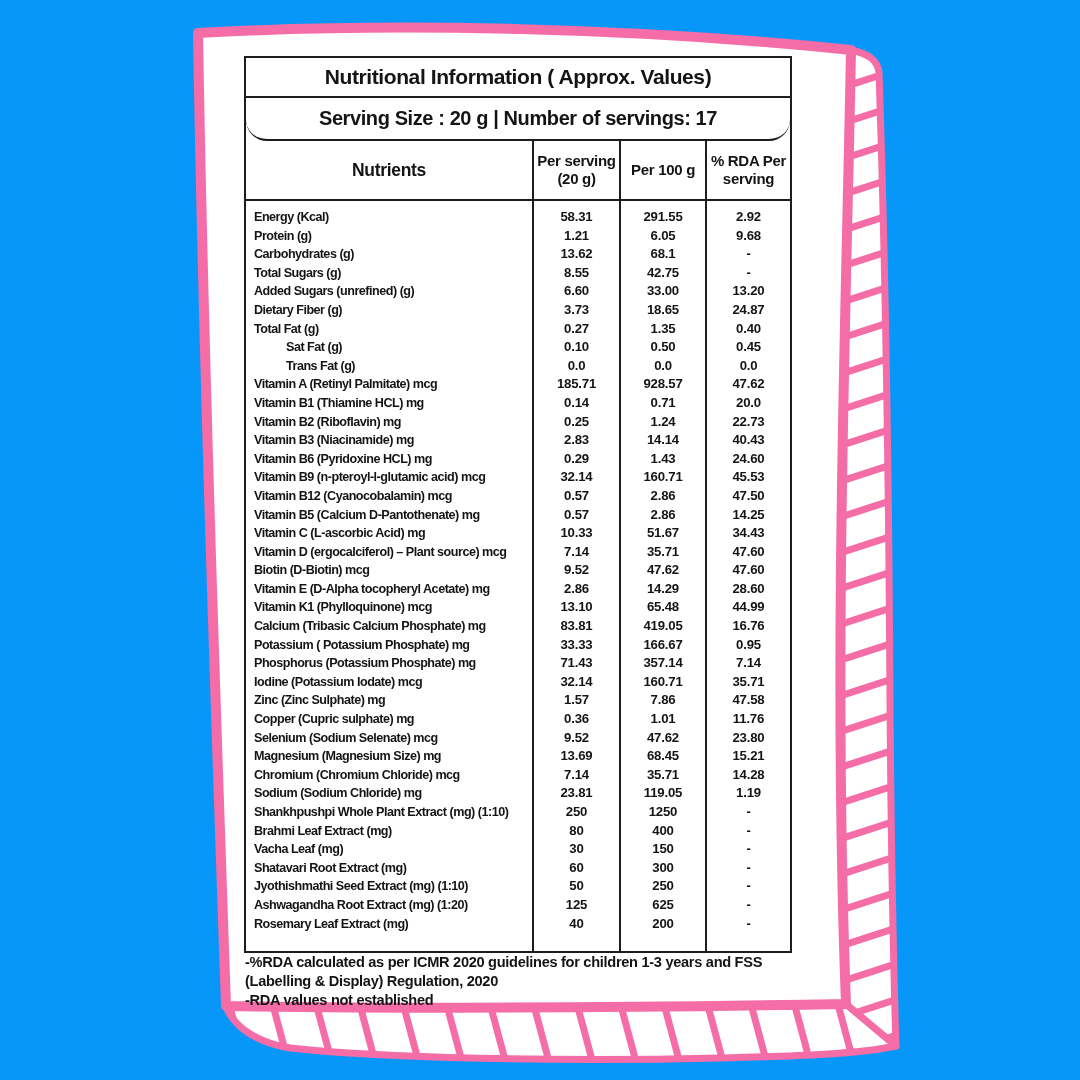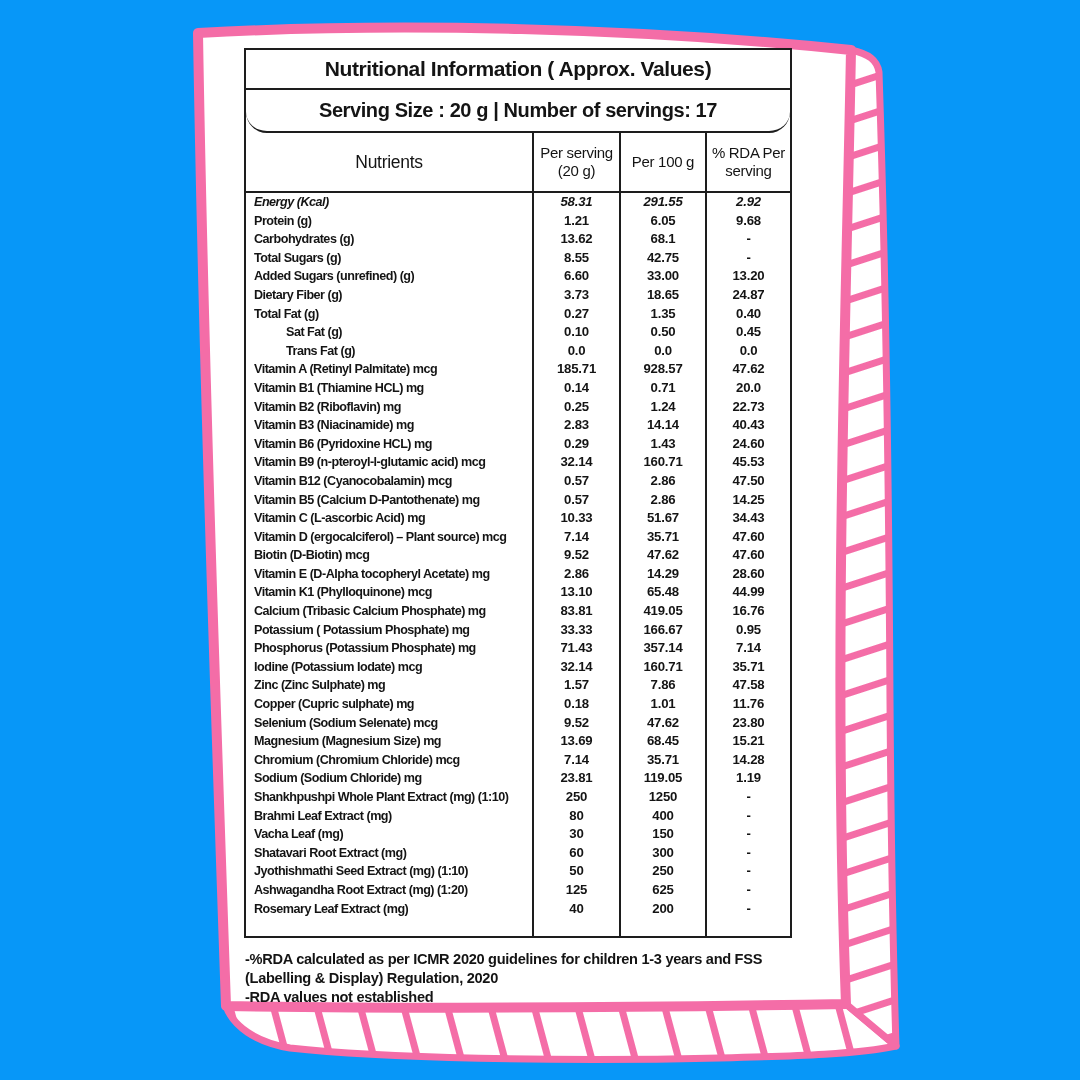--- a/index.html
+++ b/index.html
@@ -4,53 +4,53 @@
 <style>
   html,body{margin:0;padding:0;}
   .canvas{
     position:relative;width:1080px;height:1080px;overflow:hidden;
     background:var(--background,#0797F8);
     font-family:"Liberation Sans",sans-serif;
     color:var(--text,#141414);
   }
   .paper{position:absolute;left:0;top:0;width:1080px;height:1080px;}
 
-  .sheet{position:absolute;left:244px;top:48px;width:548px;}
+  .sheet{position:absolute;left:244px;top:56px;width:548px;}
   .frame{border:2px solid var(--table-border,#1d1d1d);}
   .t-title{
     height:38px;border-bottom:2px solid var(--table-border,#1d1d1d);
     display:flex;align-items:center;justify-content:center;
     font-size:21px;font-weight:700;letter-spacing:-0.4px;white-space:nowrap;
   }
   .t-serving{
     height:41px;border-bottom:2px solid var(--table-border,#1d1d1d);
     display:flex;align-items:center;justify-content:center;
     font-size:20px;font-weight:700;letter-spacing:-0.4px;white-space:nowrap;border-radius:21px;
   }
   table.grid{border-collapse:collapse;width:100%;table-layout:fixed;}
   .grid th{
     border-left:2px solid var(--table-border,#1d1d1d);
     border-bottom:2px solid var(--table-border,#1d1d1d);
-    height:58px;font-weight:400;text-align:center;vertical-align:middle;
+    height:58px;font-weight:700;text-align:center;vertical-align:middle;
     white-space:pre-line;font-size:15px;line-height:18px;letter-spacing:-0.3px;padding:0 2px;
   }
   .grid th:first-child{border-left:none;font-size:17.5px;}
   .grid td{
     border-left:2px solid var(--table-border,#1d1d1d);
     padding:0;line-height:18.6px;font-size:13.2px;font-weight:700;
     white-space:nowrap;overflow:hidden;letter-spacing:-0.2px;
   }
   .grid td.c-name{border-left:none;padding-left:8px;font-size:12.6px;letter-spacing:-0.5px;}
   .grid td.c-val{text-align:center;}
   .grid td.ind1{}
   .grid td.ind2{padding-left:40px;}
-  .grid tbody tr:first-child td{padding-top:0;font-style:italic;}
+  .grid tbody tr:first-child td{padding-top:7px;}
   .grid tbody tr:last-child td{padding-bottom:18px;}
   .footnotes{
-    margin-top:12px;padding-left:1px;
+    margin-top:0;padding-left:1px;
     font-size:14.6px;font-weight:700;line-height:19px;letter-spacing:-0.3px;
   }
 </style>
 </head>
 <body>
 
 <div class="canvas">
 
   <svg class="paper" viewBox="0 0 1080 1080" xmlns="http://www.w3.org/2000/svg" aria-hidden="true">
     <defs>
@@ -257,21 +257,21 @@
               <td class="c-val">35.71</td>
             </tr>
             <tr>
               <td class="c-name">Zinc (Zinc Sulphate) mg</td>
               <td class="c-val">1.57</td>
               <td class="c-val">7.86</td>
               <td class="c-val">47.58</td>
             </tr>
             <tr>
               <td class="c-name">Copper (Cupric sulphate) mg</td>
-              <td class="c-val">0.18</td>
+              <td class="c-val">0.36</td>
               <td class="c-val">1.01</td>
               <td class="c-val">11.76</td>
             </tr>
             <tr>
               <td class="c-name">Selenium (Sodium Selenate) mcg</td>
               <td class="c-val">9.52</td>
               <td class="c-val">47.62</td>
               <td class="c-val">23.80</td>
             </tr>
             <tr>

